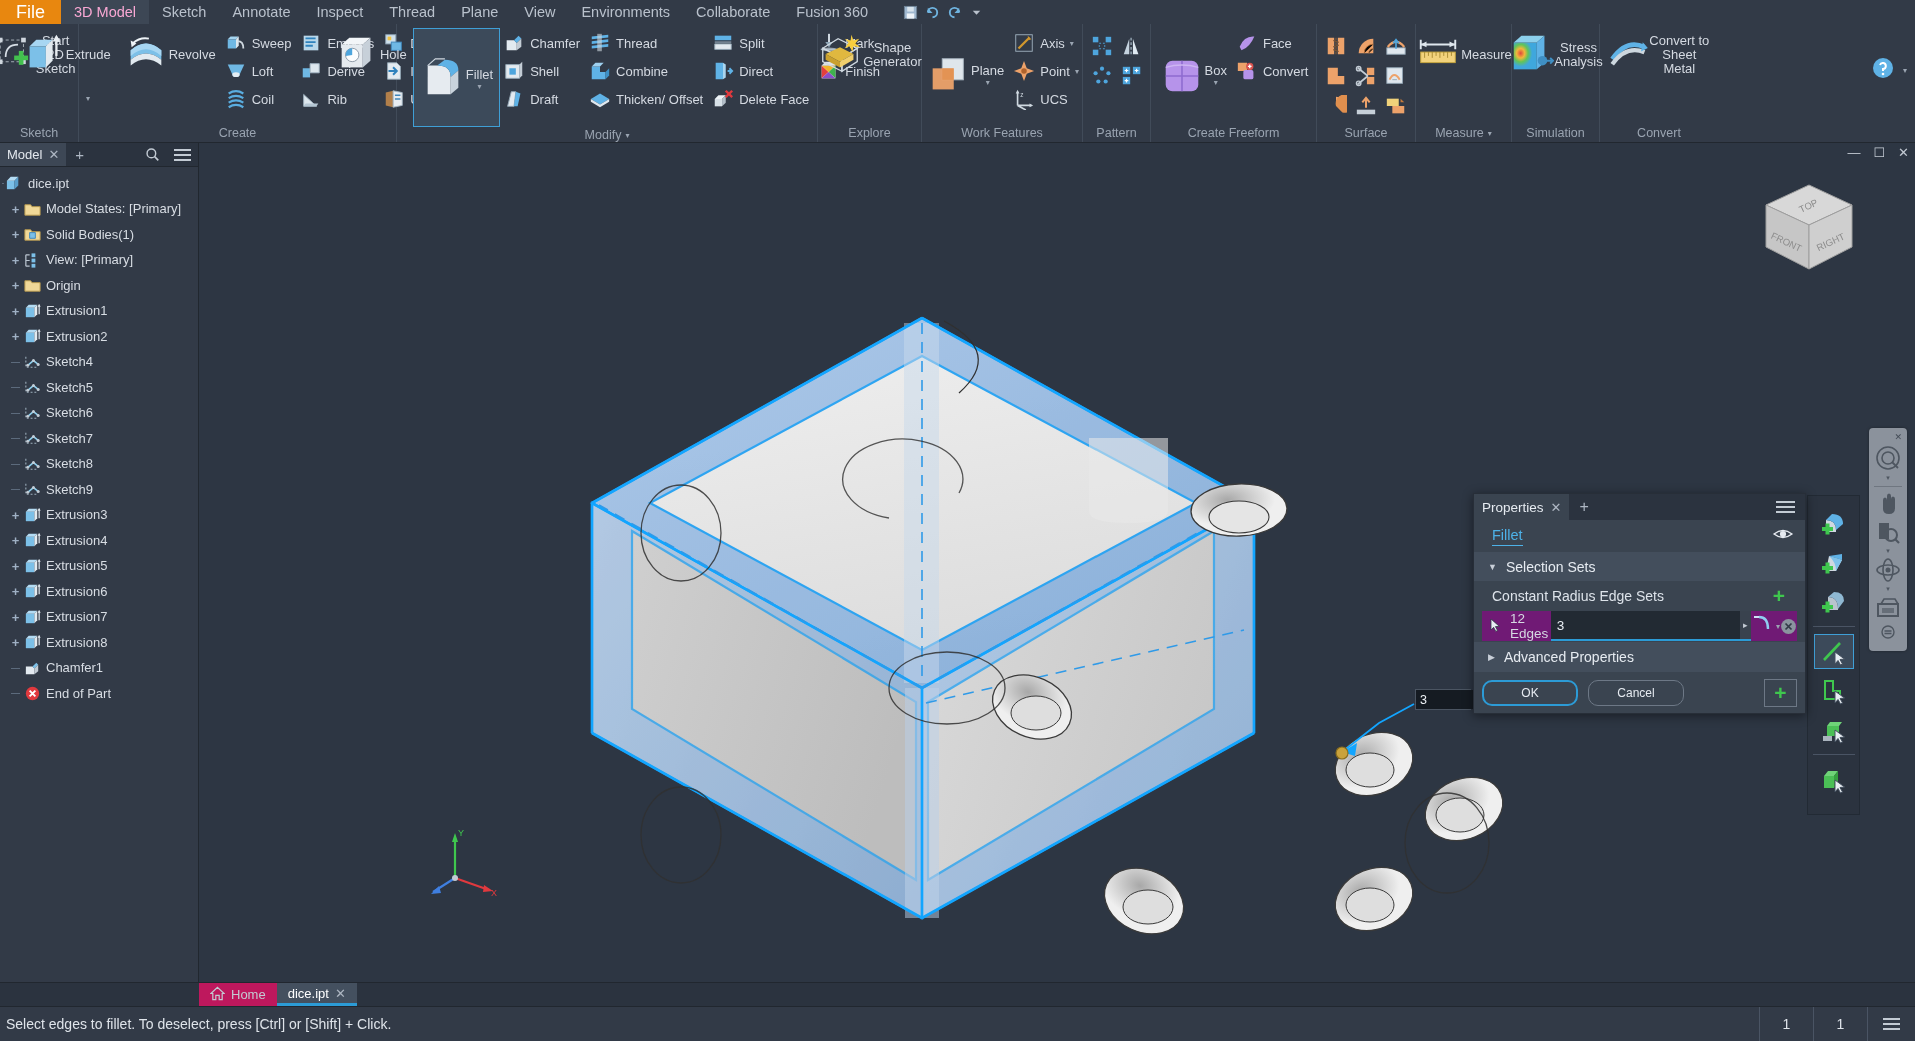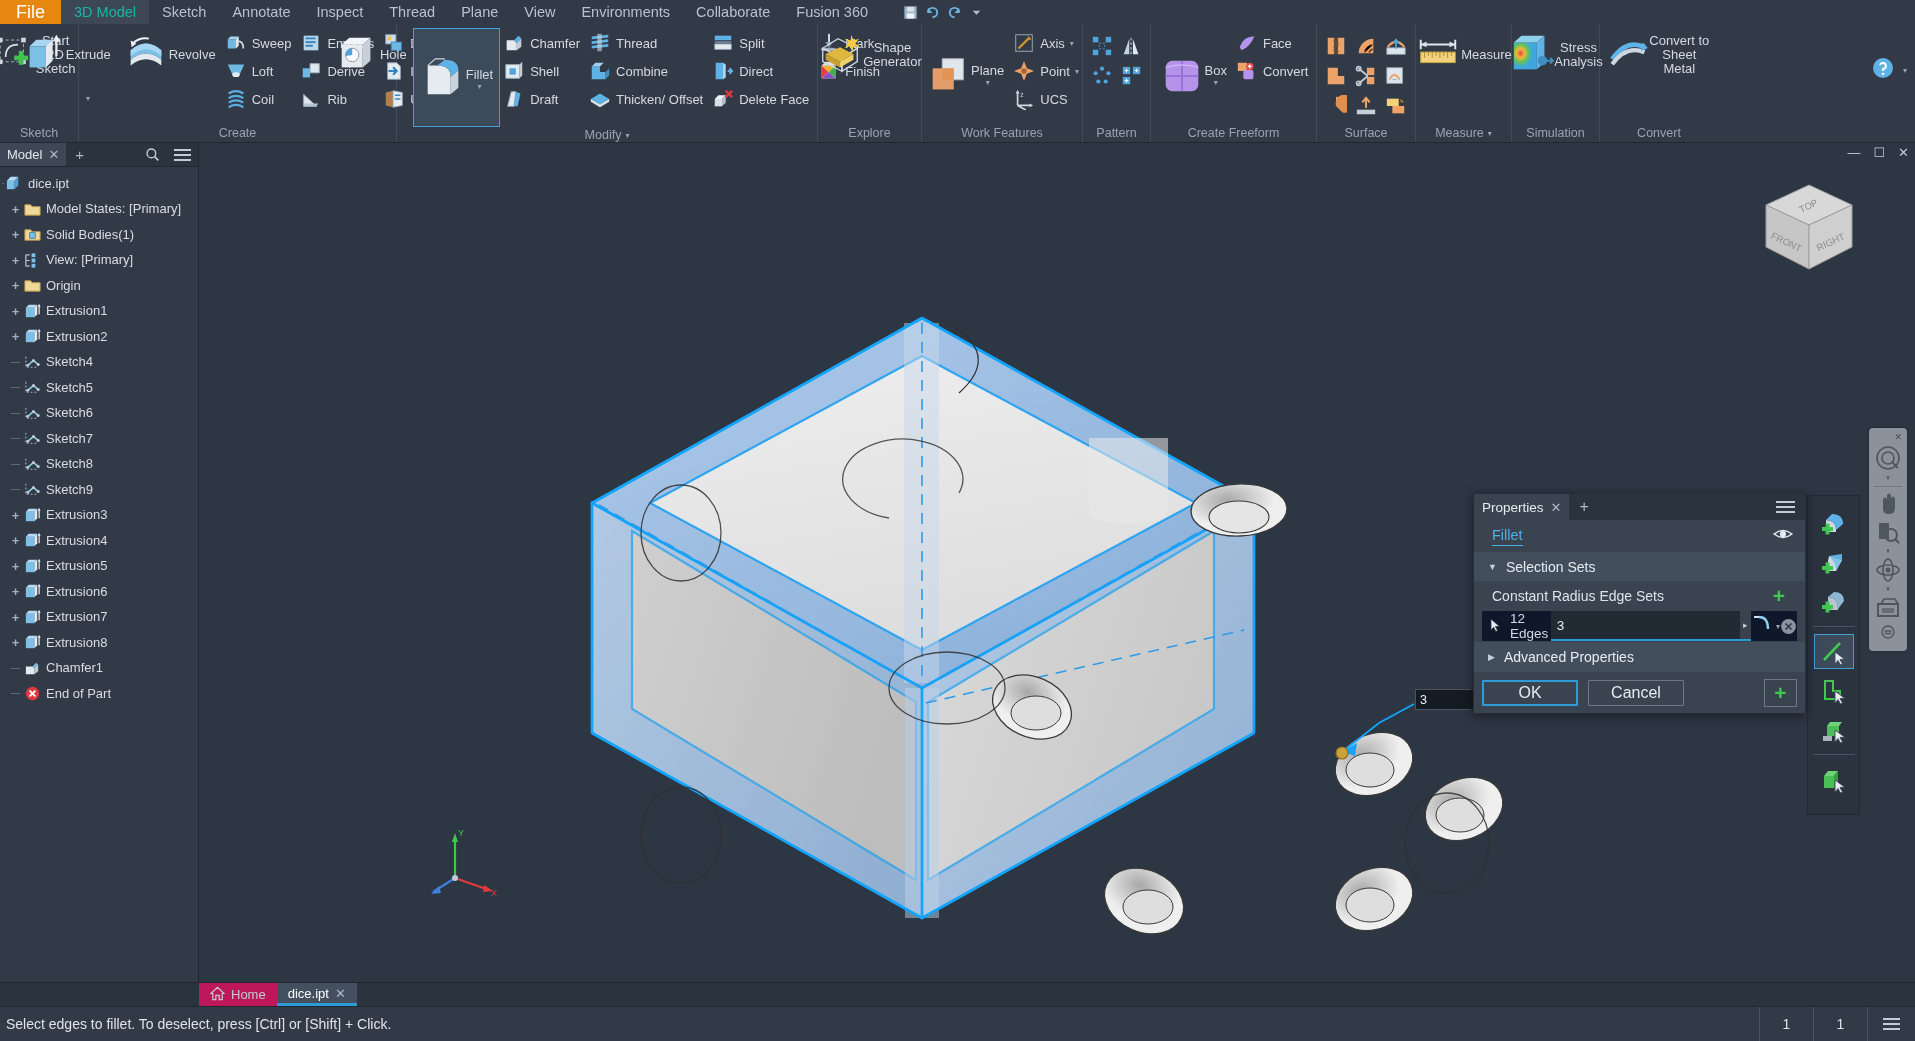--- a/index.html
+++ b/index.html
@@ -21,21 +21,21 @@
     font-size: 14.5px;
   }
   .menu-file {
     background: #e8870f; color: #fff; padding: 0 16px;
     display: flex; align-items: center; font-size: 18px;
   }
   .menu-item {
     padding: 0 13px; display: flex; align-items: center;
     color: #b9c1cc; white-space: nowrap;
   }
-  .menu-item.active { background: #3d4755; color: #14b8a6; }
+  .menu-item.active { background: #3d4755; color: #f9a8d4; }
   .menu-qat {
     margin-left: 22px; display: flex; align-items: center; gap: 7px;
     color: #b9c1cc;
   }
   .qat-icon { width: 15px; height: 15px; display:inline-block; position: relative; }
   .qat-icon svg { display:block; }
 
   
   .ribbon {
     position: absolute; top: 24px; left: 0; width: 1915px; height: 119px;
@@ -175,21 +175,21 @@
     height: 29px; background: #434e5c; display: flex; align-items: center;
     gap: 9px; padding-left: 14px; font-size: 14px; color: #e6ebf1;
   }
   .tri { font-size: 9px; color: #c8cfd8; }
   .sect-sub {
     height: 30px; display: flex; align-items: center; justify-content: space-between;
     padding: 0 20px 0 18px; font-size: 14px; color: #dde3ea;
   }
   .plus-green { color: #3fc74e; font-size: 21px; font-weight: bold; line-height: 18px; }
   .edge-row {
-    height: 30px; background: #0f172a; display: flex; align-items: stretch;
+    height: 30px; background: #701a75; display: flex; align-items: stretch;
     margin: 0 8px;
   }
   .edge-sel { display:flex; align-items:center; gap: 9px; padding-left: 8px; width: 127px; font-size: 13.5px; }
   .edge-input {
     flex: 1; background: #222a33; border: none; border-bottom: 2px solid #2c9bd6;
     color: #e8edf3; font-size: 13.5px; padding: 0 6px; font-family: "Liberation Sans", sans-serif;
     outline: none;
   }
   .edge-spin {
     width: 22px; background: #39424e; display:flex;align-items:center;justify-content:center;
@@ -200,22 +200,22 @@
   .adv-row {
     height: 30px; display:flex;align-items:center;gap:9px;padding-left:14px;
     background: #434e5c; font-size: 14px; color: #e6ebf1; margin-top: 1px;
   }
   .props-footer {
     height: 41px; display:flex; align-items:center; padding: 0 8px; gap: 10px;
     background: #3a4450;
   }
   .btn {
     height: 26px; min-width: 96px; display:flex;align-items:center;justify-content:center;
-    font-size: 16px; color: #e6ebf1; border: 1px solid #6d7886; background: transparent;
-    border-radius: 1px;
+    font-size: 12px; color: #e6ebf1; border: 1px solid #6d7886; background: transparent;
+    border-radius: 10px;
   }
   .btn.primary { border: 2px solid #2c9bd6; }
   .props-footer .sp { flex: 1; }
   .footer-plus {
     width: 33px; height: 28px; border: 1px solid #6d7886; display:flex;
     align-items:center;justify-content:center;
   }
 
   
   .radius-edit {

